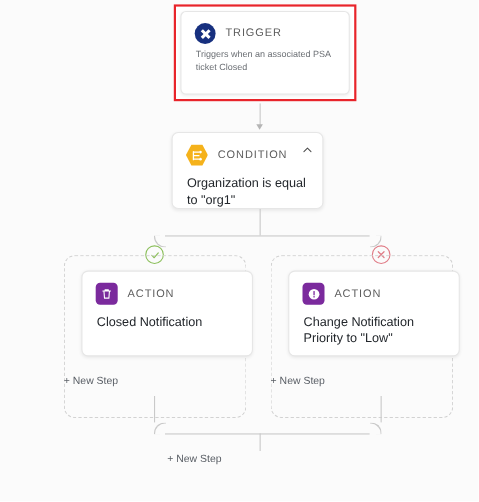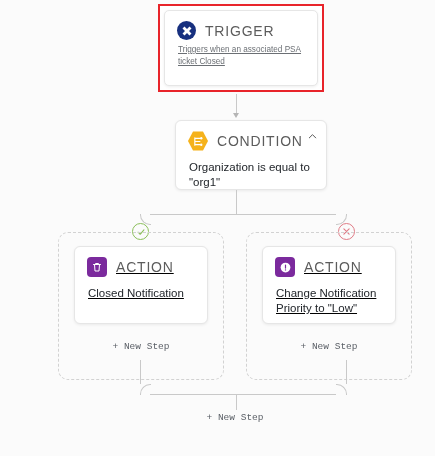--- a/index.html
+++ b/index.html
@@ -58,41 +58,40 @@
   }
 
   .card-head {
     display: flex;
     align-items: center;
     gap: 9px;
     padding: 10px 12px 0 12px;
   }
 
   .kind-label {
-    font-size: 14px;
+    font-size: 10px;
     letter-spacing: 0.8px;
     color: #5c5c5c;
     text-transform: uppercase;
     font-weight: 400;
   }
 
   .card-title {
     font-size: 11.5px;
     color: #22262b;
     padding: 9px 13px 0 13px;
     line-height: 1.33;
     font-weight: 400;
   }
 
   .card-desc {
     font-size: 8.2px;
     color: #6b6f74;
     padding: 4px 13px 12px 13px;
     line-height: 1.45;
-    text-decoration: underline;
   }
 
   
   #trigger-wrap {
     position: absolute;
     left: 158px;
     top: 4px;
     width: 166px;
     height: 88px;
     border: 2px solid #e8242a;
@@ -113,23 +112,23 @@
     border-radius: 50%;
     background: #17307f;
     display: flex;
     align-items: center;
     justify-content: center;
     flex: 0 0 auto;
   }
 
   
   #condition-card {
-    left: 175px;
+    left: 156px;
     top: 120px;
-    width: 152px;
+    width: 138px;
     height: 70px;
   }
   .hex {
     width: 20px; height: 20px;
     flex: 0 0 auto;
     background: #f5b21b;
     display: flex;
     align-items: center;
     justify-content: center;
     clip-path: polygon(25% 3%, 75% 3%, 100% 50%, 75% 97%, 25% 97%, 0% 50%);
@@ -165,43 +164,42 @@
     background: #fbfbfb;
     display: flex;
     align-items: center;
     justify-content: center;
     box-sizing: border-box;
   }
   .badge-ok   { border: 1.4px solid #8bbf5a; }
   .badge-no   { border: 1.4px solid #e07b86; }
 
   
-  .action-card { width: 134px; height: 78px; text-decoration: underline; }
+  .action-card { width: 156px; height: 78px; }
   #action-left  { left: 74px;  top: 246px; }
   #action-right { left: 262px; top: 246px; }
 
   .icon-sq-purple {
     width: 20px; height: 20px;
     border-radius: 4px;
     background: #7b2a9d;
     display: flex;
     align-items: center;
     justify-content: center;
     flex: 0 0 auto;
   }
 
   
   .new-step {
     position: absolute;
     font-size: 9.5px;
     color: #5a5f66;
     cursor: pointer;
     white-space: nowrap;
-    text-align: center;
-    font-family: Liberation Mono, monospace;
+    text-align: left;
   }
   #new-step-left   { left: 58px;  top: 341px; width: 166px; }
   #new-step-right  { left: 246px; top: 341px; width: 166px; }
   #new-step-bottom { left: 152px; top: 412px; width: 166px; }
 </style>
 </head>
 <body>
 
 <div id="canvas">
 

